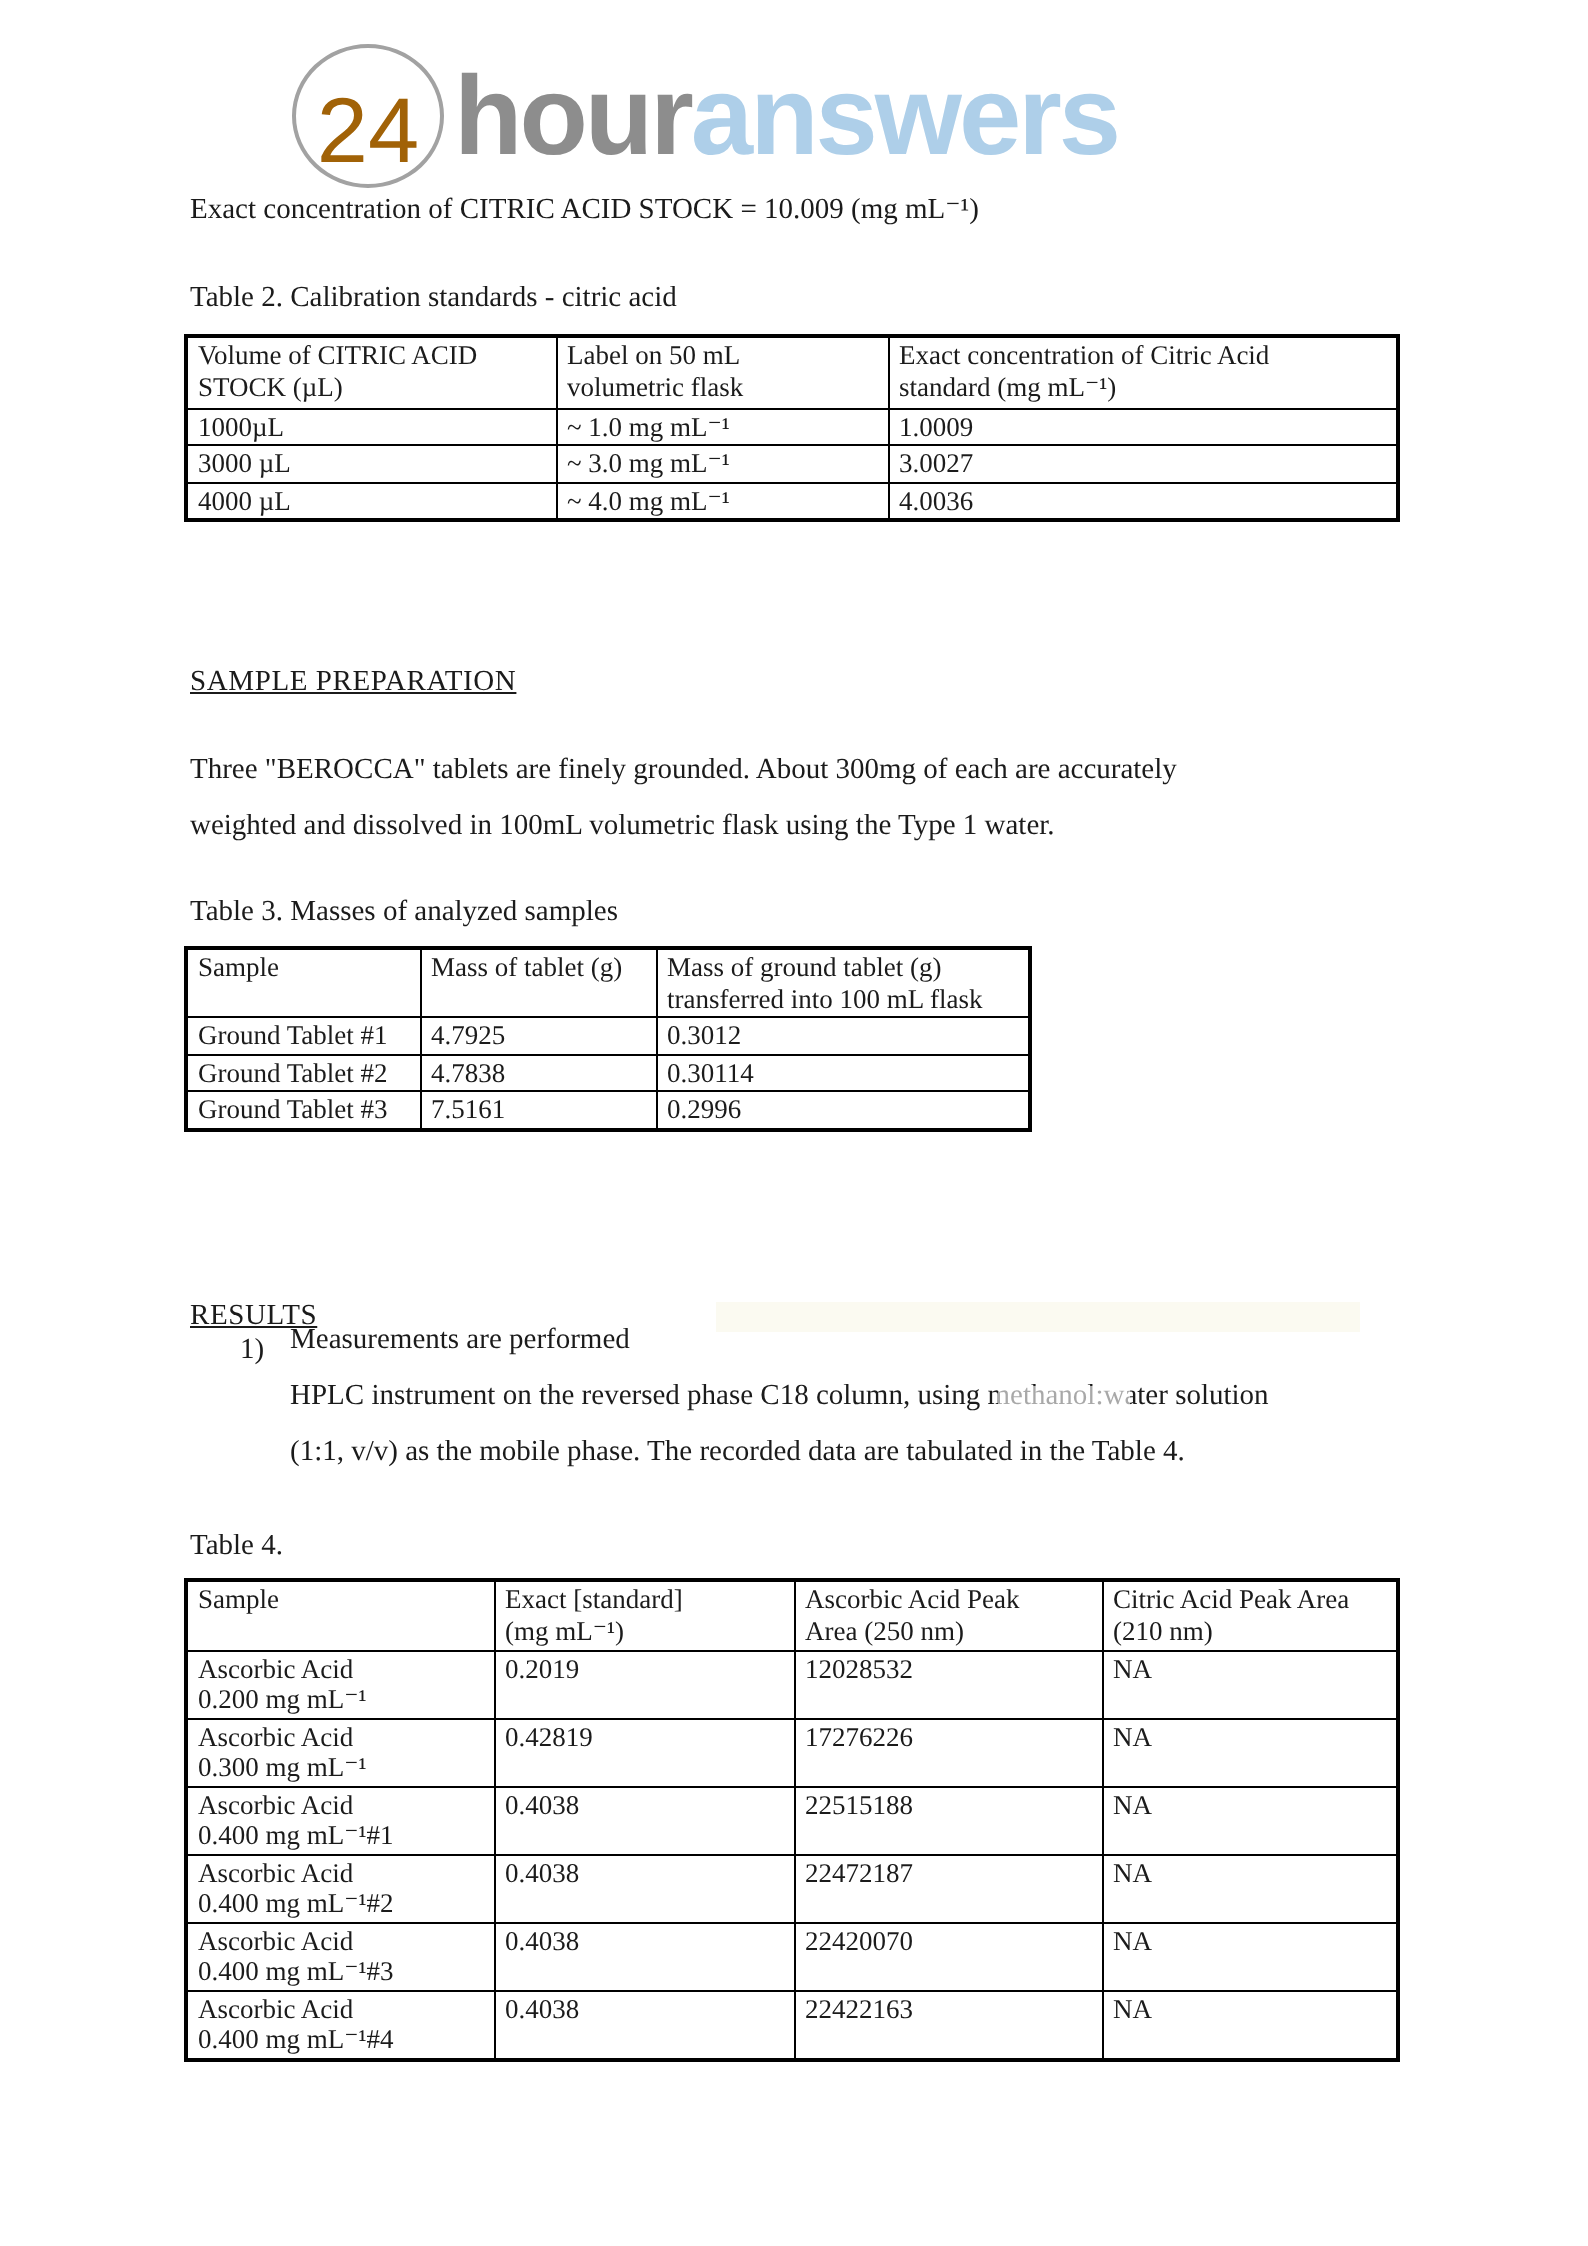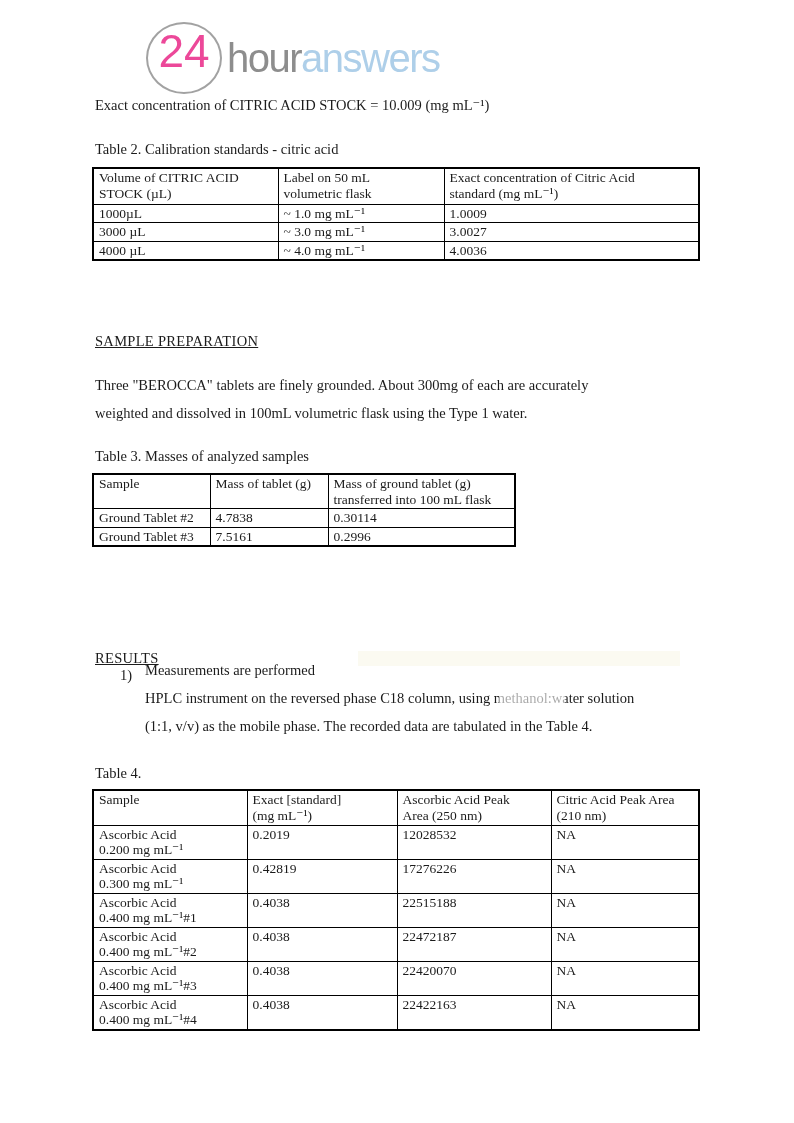--- a/index.html
+++ b/index.html
@@ -13,25 +13,25 @@
   }
   
   .logo{
     position:absolute;top:22px;left:146px;
     display:flex;align-items:center;gap:5px;
     font-family:"Liberation Sans","DejaVu Sans",sans-serif;
   }
   .logo-circle{
     width:76px;height:72px;
     border:2px solid #a2a2a2;border-radius:50%;
-    display:flex;align-items:flex-start;justify-content:center;
-    font-size:46px;color:#ec4899;
+    display:flex;align-items:flex-end;justify-content:center;
+    font-size:46px;color:#a16207;
     box-sizing:border-box;
   }
-  .logo-text{font-size:40px;letter-spacing:-1.5px;line-height:1;white-space:nowrap;}
+  .logo-text{font-size:56px;letter-spacing:-1.5px;line-height:1;white-space:nowrap;font-weight:bold;}
   .lg-hour{color:#8d8d8d;}
   .lg-answers{color:#aecfe9;}
   
   .tline{
     position:absolute;left:95px;
     font-size:14.5px;line-height:17px;white-space:nowrap;
   }
   .heading{text-decoration:underline;letter-spacing:0.3px;}
   .para{
     position:absolute;left:95px;
@@ -119,20 +119,25 @@
     <colgroup>
         <col style="width:117px">
         <col style="width:118px">
         <col style="width:187px">
       </colgroup>
     <tbody>
       <tr class="hdr3">
         <th><span>Sample</span><br><span></span></th>
         <th><span>Mass of tablet (g)</span><br><span></span></th>
         <th><span>Mass of ground tablet (g)</span><br><span>transferred into 100 mL flask</span></th>
+      </tr>
+      <tr class="row-m">
+        <td>Ground Tablet #1</td>
+        <td>4.7925</td>
+        <td>0.3012</td>
       </tr>
       <tr class="row-m">
         <td>Ground Tablet #2</td>
         <td>4.7838</td>
         <td>0.30114</td>
       </tr>
       <tr class="row-m">
         <td>Ground Tablet #3</td>
         <td>7.5161</td>
         <td>0.2996</td>

